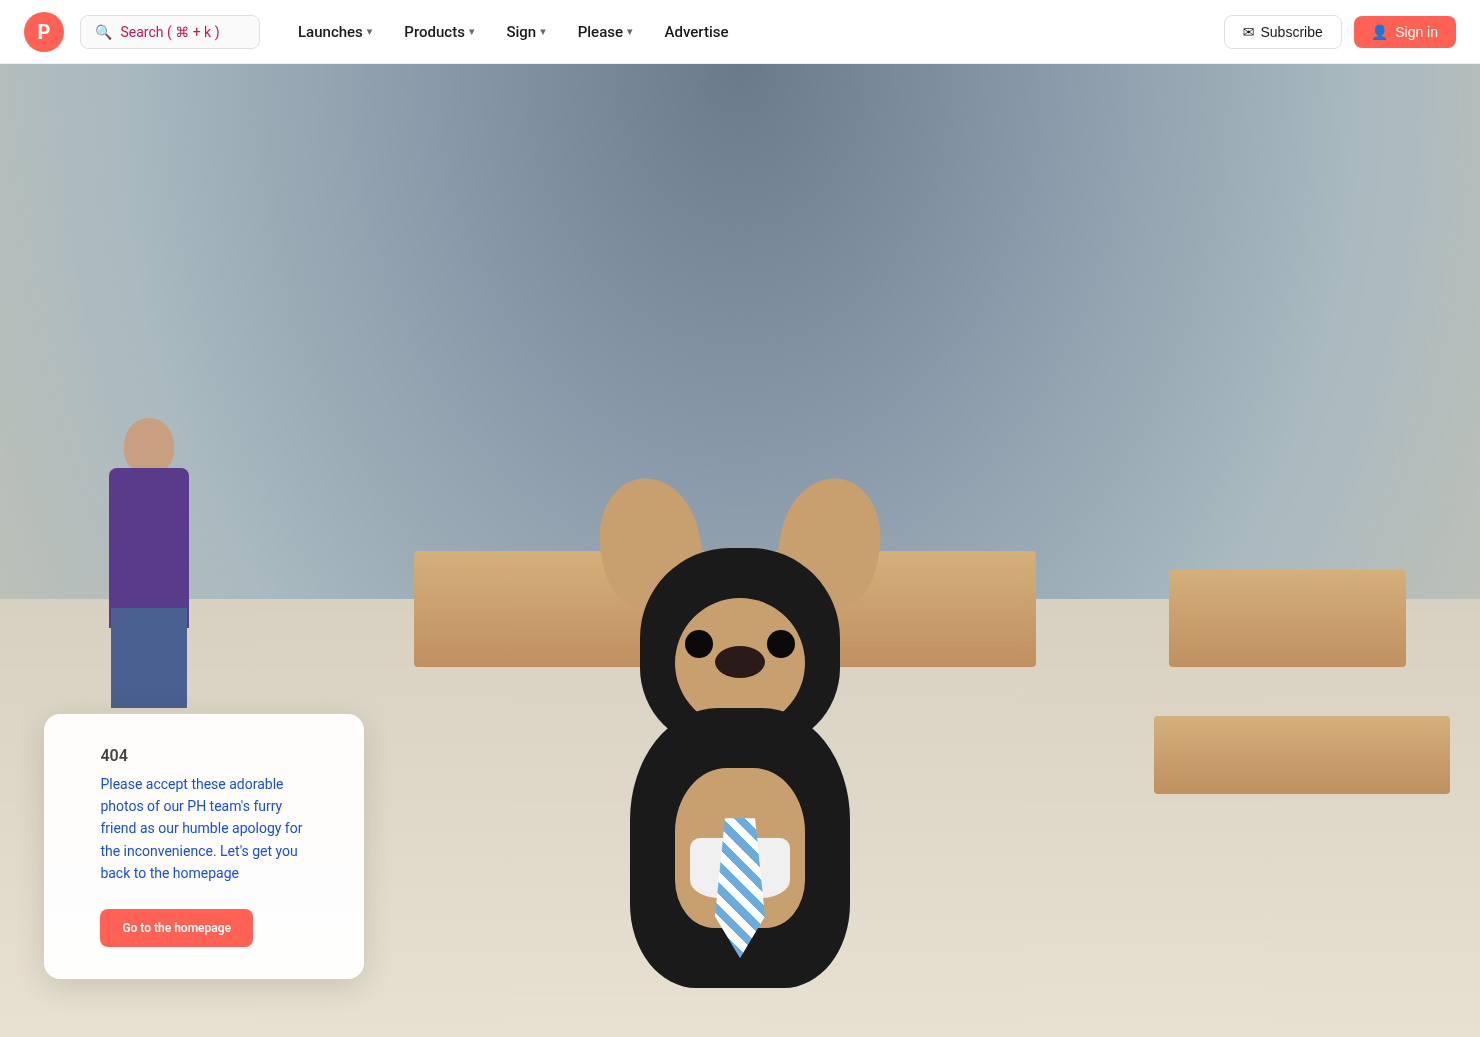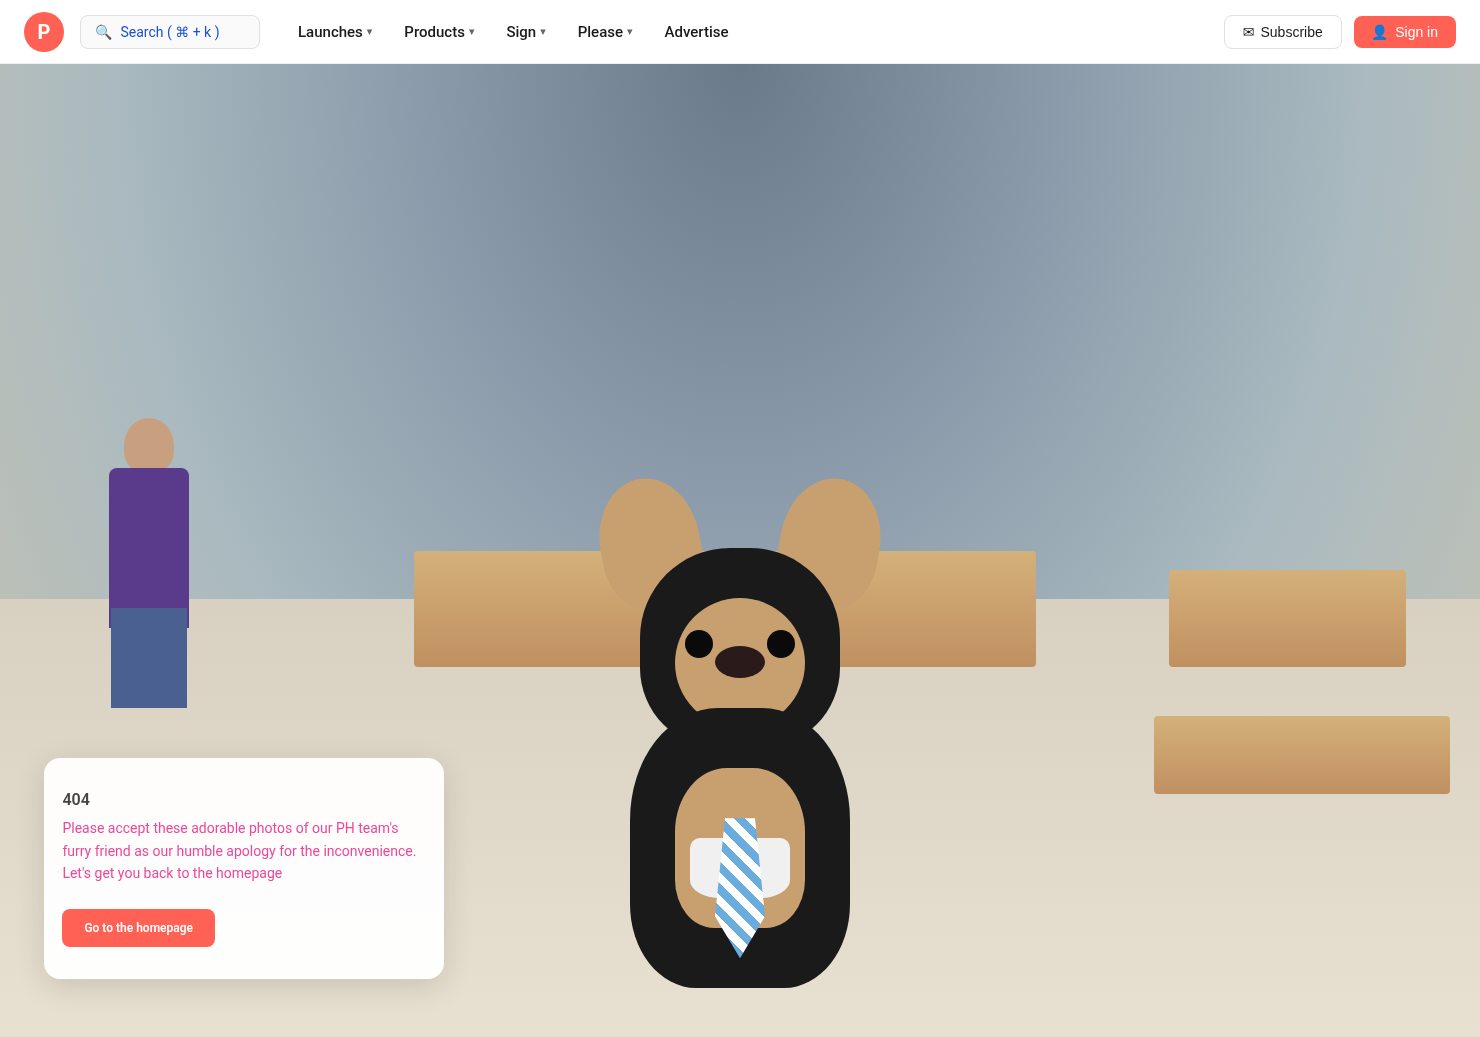--- a/index.html
+++ b/index.html
@@ -52,21 +52,21 @@
       background: #fafafa;
       cursor: text;
     }
 
     .navbar-search-icon {
       color: #aaa;
       font-size: 14px;
     }
 
     .navbar-search-text {
-      color: #1d4ed8;
+      color: #be185d;
       font-size: 14px;
     }
 
     .navbar-nav {
       display: flex;
       align-items: flex-end;
       gap: 4px;
       margin-left: 8px;
       flex: 1;
     }
@@ -366,45 +366,45 @@
       height: 28px;
       background: #0a0a0a;
       border-radius: 50%;
     }
 
     
     .error-card {
       position: absolute;
       bottom: 6%;
       left: 3%;
-      width: 400px;
+      width: 320px;
       background: rgba(255, 255, 255, 0.95);
       border-radius: 16px;
-      padding: 32px 18px;
+      padding: 32px 56px;
       box-shadow: 0 8px 32px rgba(0,0,0,0.12);
     }
 
     .error-code {
       font-size: 16px;
       font-weight: 600;
       color: #444;
       margin-bottom: 8px;
     }
 
     .error-title {
       font-size: 32px;
       font-weight: 700;
       color: #1a1a1a;
       line-height: 1.2;
       margin-bottom: 16px;
     }
 
     .error-description {
       font-size: 14px;
-      color: #ec4899;
+      color: #1d4ed8;
       line-height: 1.6;
       margin-bottom: 24px;
     }
 
     .btn-homepage {
       display: inline-block;
       padding: 12px 22px;
       background: #ff6154;
       color: #fff;
       border: none;

